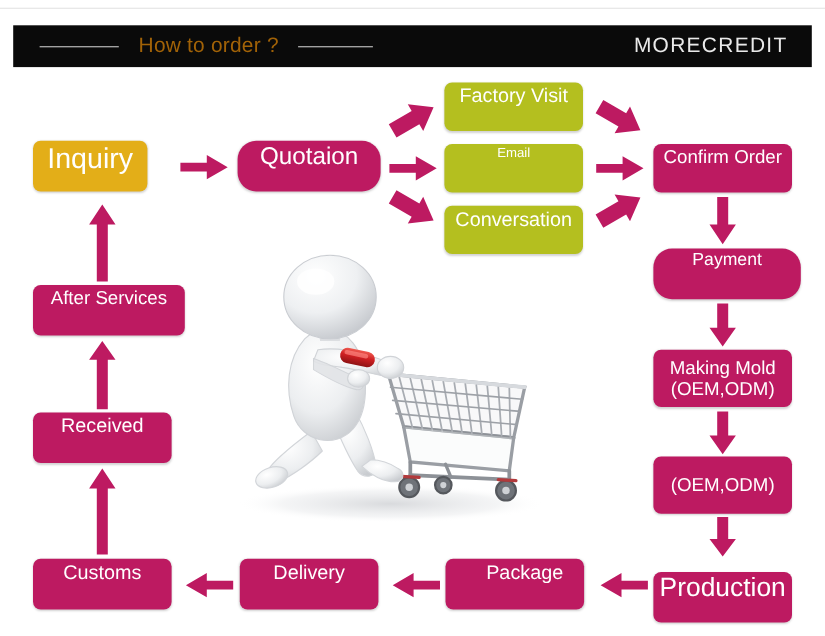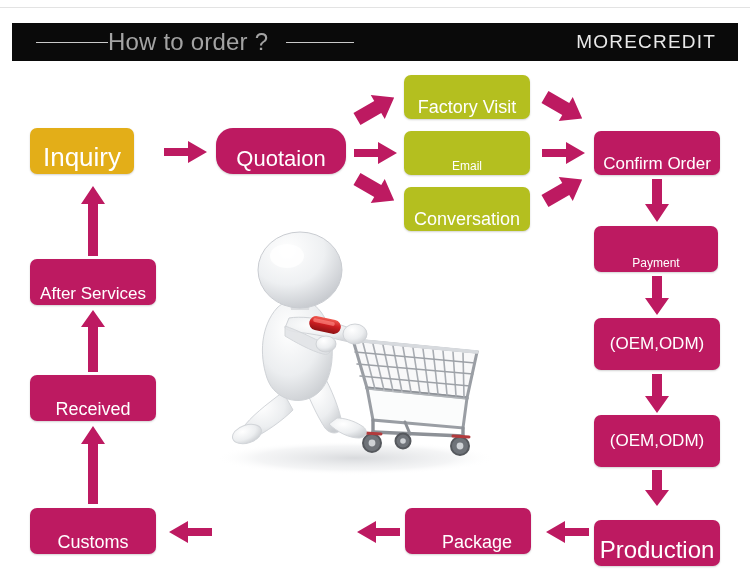--- a/index.html
+++ b/index.html
@@ -26,34 +26,34 @@
     background:#0a0a0a;
     display:flex;align-items:center;
     box-sizing:border-box;
   }
   .hdr-rule{
     height:1px;background:#c9c9c9;display:inline-block;
   }
   .hdr-rule.left{width:72px;margin-left:24px;}
   .hdr-rule.right{width:68px;margin-left:18px;}
   .hdr-title{
-    color:#a3a3a3;font-size:24px;letter-spacing:.2px;
-    white-space:nowrap;font-weight:400;
+    color:#a16207;font-size:19px;letter-spacing:.2px;
+    margin-left:18px;white-space:nowrap;font-weight:400;
   }
   .hdr-brand{
     position:absolute;right:22px;top:50%;transform:translateY(-50%);
     color:#e9e9e9;font-size:19px;letter-spacing:1.2px;font-weight:400;
     white-space:nowrap;
   }
 
   
   .node{
     position:absolute;
     border-radius:7px;
-    display:flex;align-items:flex-end;justify-content:center;
+    display:flex;align-items:flex-start;justify-content:center;
     text-align:center;
     color:#ffffff;
     font-weight:400;
     line-height:1.12;
     box-shadow:0 1px 2px rgba(0,0,0,.18);
     box-sizing:border-box;
     padding:2px 4px;
   }
   .node.amber{background:#e3ae18;}
   .node.olive{background:#b4bf1f;}
@@ -104,50 +104,54 @@
   </div>
 
   <div class="node olive" style="left:404px;top:187px;width:126px;height:44px;font-size:18px;">
     <span class="lbl">Conversation</span>
   </div>
 
   <div class="node magenta" style="left:594px;top:131px;width:126px;height:44px;font-size:17px;">
     <span class="lbl">Confirm Order</span>
   </div>
 
-  <div class="node magenta" style="left:594px;top:226px;width:124px;height:46px;font-size:12px;">
+  <div class="node magenta" style="left:594px;top:226px;width:134px;height:46px;font-size:16px;border-radius:17px;">
     <span class="lbl">Payment</span>
   </div>
 
   <div class="node magenta" style="left:594px;top:318px;width:126px;height:52px;font-size:17px;flex-direction:column;">
+    <span class="lbl">Making Mold</span>
     <span class="lbl2">(OEM,ODM)</span>
   </div>
 
   <div class="node magenta" style="left:594px;top:415px;width:126px;height:52px;font-size:17px;flex-direction:column;">
     <span class="lbl2">(OEM,ODM)</span>
   </div>
 
   <div class="node magenta" style="left:594px;top:508px;width:126px;height:46px;font-size:24px;margin-top:12px;">
     <span class="lbl">Production</span>
   </div>
 
   <div class="node magenta" style="left:405px;top:508px;width:126px;height:46px;font-size:18px;padding-left:22px;">
     <span class="lbl">Package</span>
   </div>
 
+  <div class="node magenta" style="left:218px;top:508px;width:126px;height:46px;font-size:18px;">
+    <span class="lbl">Delivery</span>
+  </div>
 
   <div class="node magenta" style="left:30px;top:508px;width:126px;height:46px;font-size:18px;">
     <span class="lbl">Customs</span>
   </div>
 
   <div class="node magenta" style="left:30px;top:375px;width:126px;height:46px;font-size:18px;">
     <span class="lbl">Received</span>
   </div>
 
-  <div class="node magenta" style="left:30px;top:259px;width:126px;height:46px;font-size:17px;">
+  <div class="node magenta" style="left:30px;top:259px;width:138px;height:46px;font-size:17px;">
     <span class="lbl">After Services</span>
   </div>
 
   <div class="arrow" style="left:164px;top:141px;">
     <svg width="44" height="22" viewBox="0 0 44 22">
       <path d="M0,7 L24,7 L24,0 L43,11 L24,22 L24,15 L0,15 Z" fill="#bd1a61"></path>
     </svg>
   </div>
 
   <div class="arrow" style="left:352px;top:88px;">

